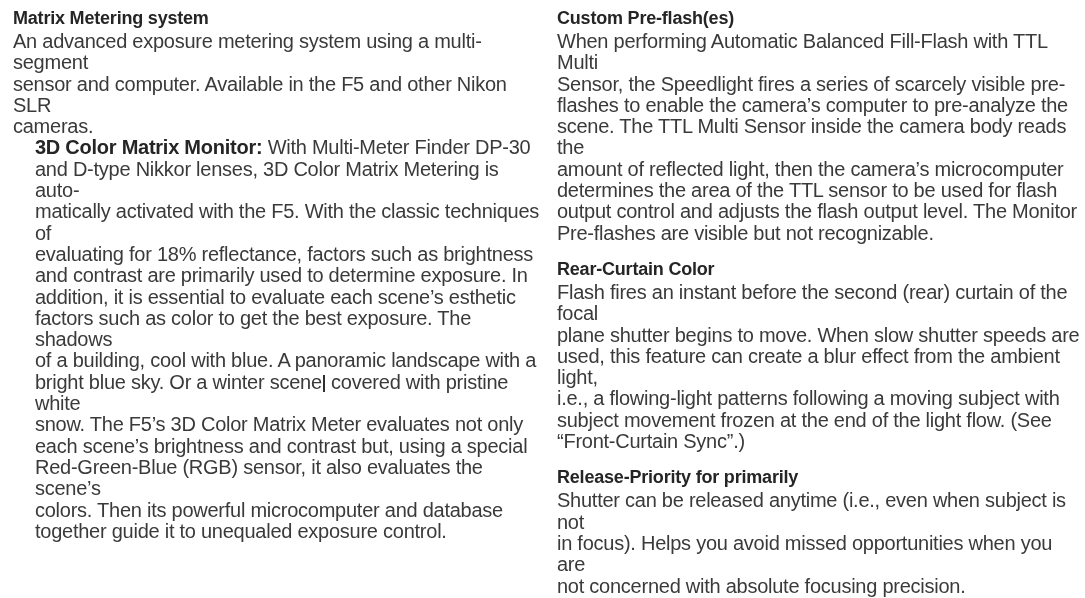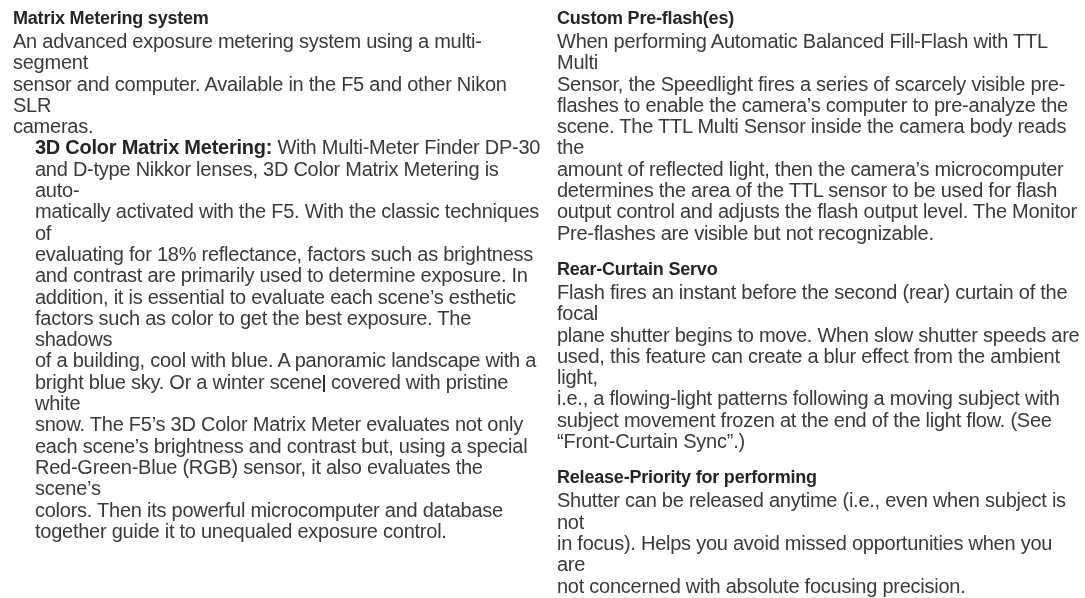--- a/index.html
+++ b/index.html
@@ -62,21 +62,21 @@
 <body>
 
 <div class="page">
 
   <div class="col col-left">
     <div class="section">
       <h2>Matrix Metering system</h2>
       <p class="body">An advanced exposure metering system using a multi-segment
 sensor and computer. Available in the F5 and other Nikon SLR
 cameras.</p>
-      <p class="body sub-para"><b>3D Color Matrix Metering:</b><span> With Multi-Meter Finder DP-30
+      <p class="body sub-para"><b>3D Color Matrix Monitor:</b><span> With Multi-Meter Finder DP-30
 and D-type Nikkor lenses, 3D Color Matrix Metering is auto-
 matically activated with the F5. With the classic techniques of
 evaluating for 18% reflectance, factors such as brightness
 and contrast are primarily used to determine exposure. In
 addition, it is essential to evaluate each scene’s esthetic
 factors such as color to get the best exposure. The shadows
 of a building, cool with blue. A panoramic landscape with a
 bright blue sky. Or a winter scene</span><span class="caret"></span><span> covered with pristine white
 snow. The F5’s 3D Color Matrix Meter evaluates not only
 each scene’s brightness and contrast but, using a special
@@ -92,30 +92,30 @@
       <p class="body">When performing Automatic Balanced Fill-Flash with TTL Multi
 Sensor, the Speedlight fires a series of scarcely visible pre-
 flashes to enable the camera’s computer to pre-analyze the
 scene. The TTL Multi Sensor inside the camera body reads the
 amount of reflected light, then the camera’s microcomputer
 determines the area of the TTL sensor to be used for flash
 output control and adjusts the flash output level. The Monitor
 Pre-flashes are visible but not recognizable.</p>
     </div>
     <div class="section">
-      <h2>Rear-Curtain Servo</h2>
+      <h2>Rear-Curtain Color</h2>
       <p class="body">Flash fires an instant before the second (rear) curtain of the focal
 plane shutter begins to move. When slow shutter speeds are
 used, this feature can create a blur effect from the ambient light,
 i.e., a flowing-light patterns following a moving subject with
 subject movement frozen at the end of the light flow. (See
 “Front-Curtain Sync”.)</p>
     </div>
     <div class="section">
-      <h2>Release-Priority for performing</h2>
+      <h2>Release-Priority for primarily</h2>
       <p class="body">Shutter can be released anytime (i.e., even when subject is not
 in focus). Helps you avoid missed opportunities when you are
 not concerned with absolute focusing precision.
 With the F5 camera body, Release-Priority is given to
 Continuous Servo AF mode while Focus-Priority is given to
 Single Servo AF. Using Custom Setting, however, you can
 change the priority to Focus-Priority Continuous Servo AF or
 Release-Priority Single Servo AF.</p>
     </div>
   </div>

